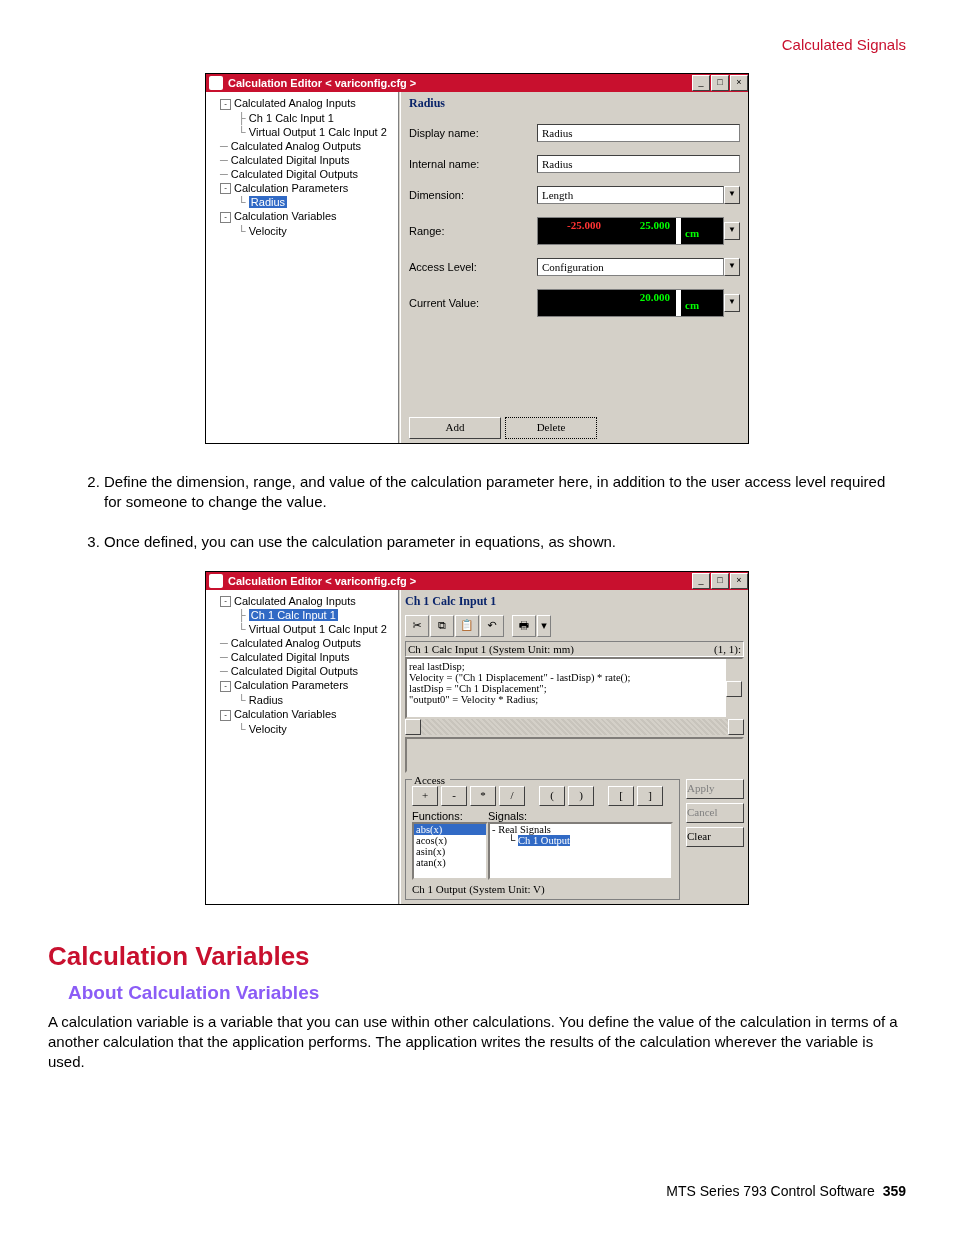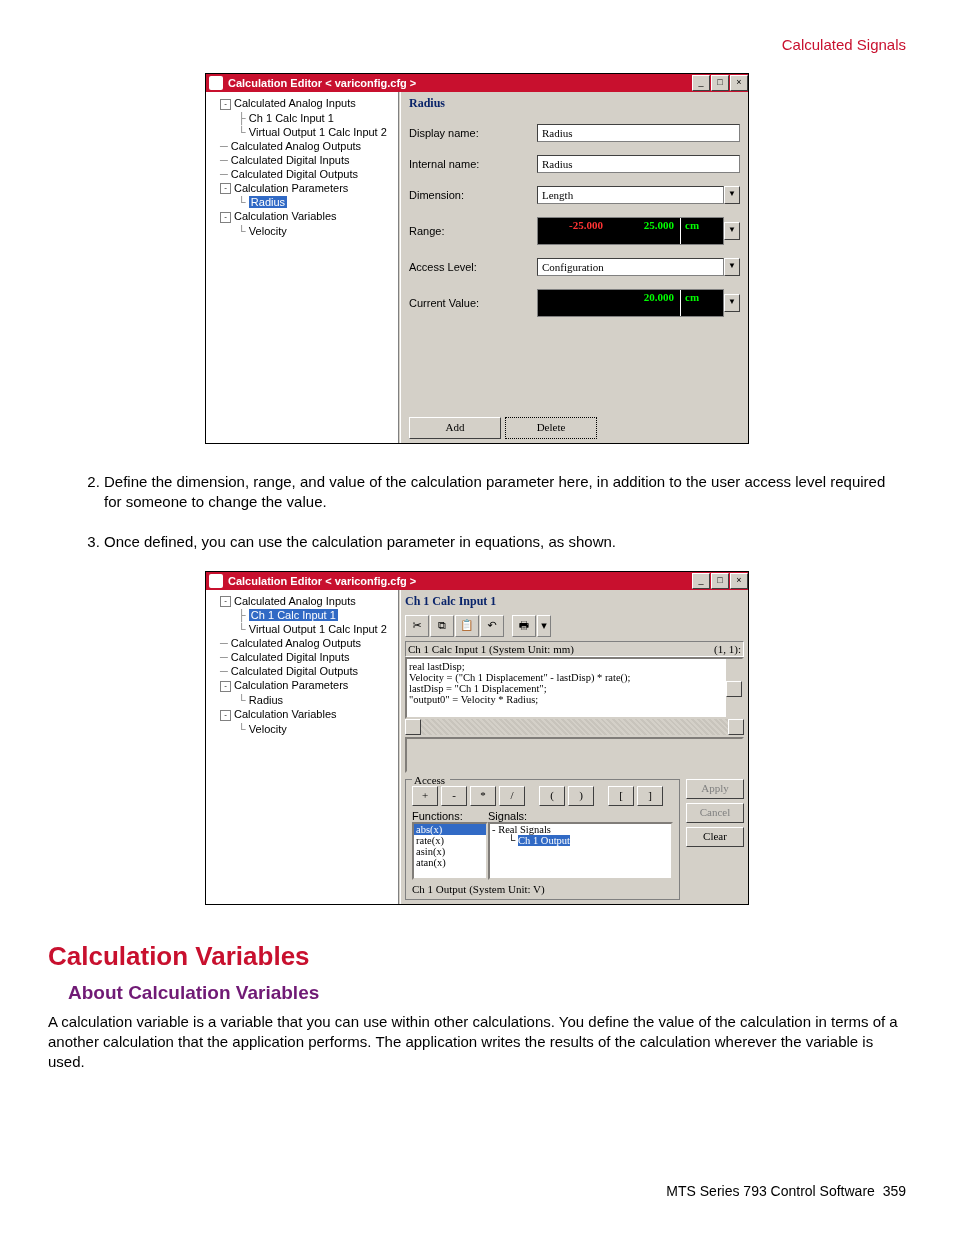--- a/index.html
+++ b/index.html
@@ -24,50 +24,50 @@
   .form h4{color:#0a246a;font:bold 12px Tahoma;margin:0 0 6px 0}
   .row{display:flex;align-items:center;margin:13px 0}
   .row .lbl{width:128px}
   .txt-input{flex:1;height:18px;border:1px solid #808080;border-top-color:#404040;border-left-color:#404040;background:#fff;padding:0 4px;font:11px Tahoma;box-sizing:border-box}
   .combo{display:flex;flex:1}
   .combo .txt-input{flex:1}
   .dd{width:16px;height:18px;background:#d4d0c8;border:1px solid #fff;border-right-color:#404040;border-bottom-color:#404040;font:8px Arial;text-align:center;line-height:14px;box-sizing:border-box}
   .lcd{flex:1;display:flex;background:#000;height:28px;border:1px solid #808080;box-sizing:border-box}
   .lcd .v{flex:1;color:#0f0;font:bold 11px Tahoma;text-align:right;padding:1px 6px}
   .lcd .neg{color:#f33}
-  .lcd .u{width:34px;color:#0f0;font:bold 11px Tahoma;border-left:1px solid #ffffff;padding:1px 4px}
+  .lcd .u{width:34px;color:#0f0;font:bold 11px Tahoma;border-left:5px solid #ffffff;padding:9px 4px}
   .btns{display:flex;gap:4px;justify-content:flex-start;margin-top:100px}
   .btn3d{width:90px;height:20px;background:#d4d0c8;border:1px solid #fff;border-right-color:#404040;border-bottom-color:#404040;font:11px Tahoma;text-align:center;line-height:18px}
   .tb{display:flex;gap:1px;margin:2px 0 4px 0}
   .tbb{width:22px;height:20px;background:#d4d0c8;border:1px solid #fff;border-right-color:#808080;border-bottom-color:#808080;text-align:center;font:11px Arial;line-height:18px}
   .status{font:11px Tahoma;padding:1px 2px;border:1px solid #808080;border-bottom-color:#fff;border-right-color:#fff;display:flex}
   .status .l{flex:1}.status .r{}
   .codebox{border:2px inset #d4d0c8;background:#fff;font:10.5px Tahoma;padding:2px;height:54px;overflow:hidden;white-space:pre;position:relative}
   .scroll-v{position:absolute;right:0;top:0;bottom:0;width:16px;background:#d4d0c8}
   .scroll-h{height:16px;background:#d4d0c8;display:flex}
   .scroll-btn{width:16px;height:16px;background:#d4d0c8;border:1px solid #fff;border-right-color:#404040;border-bottom-color:#404040;box-sizing:border-box}
   .outbox{height:32px;border:2px inset #d4d0c8;background:#d4d0c8;margin-top:2px;position:relative}
   .fs{border:1px solid #808080;padding:6px 6px 4px 6px;margin-top:6px}
   .fs-lbl{font:11px Tahoma;background:#d4d0c8;margin-top:-12px;width:34px;padding:0 2px}
   .ops{display:flex;gap:3px}
   .op{width:24px;height:18px;background:#d4d0c8;border:1px solid #fff;border-right-color:#404040;border-bottom-color:#404040;font:11px Tahoma;text-align:center;line-height:16px}
   .two-col{display:flex;margin-top:4px}
   .listbox{flex:1;background:#fff;border:2px inset #d4d0c8;font:10.5px Tahoma;height:54px;position:relative;overflow:hidden}
   .listbox .item{padding:0 2px}
   .listbox .isel{background:#316ac5;color:#fff}
   .side-btns{display:flex;flex-direction:column;gap:4px;margin-top:6px;margin-left:auto}
-  .side-btn{width:56px;height:18px;background:#d4d0c8;border:1px solid #fff;border-right-color:#404040;border-bottom-color:#404040;font:11px Tahoma;text-align:center;line-height:16px}
+  .side-btn{width:56px;height:18px;background:#d4d0c8;border:1px solid #fff;border-right-color:#404040;border-bottom-color:#404040;font:11px Tahoma;text-align:left;line-height:16px}
   .side-btn.dis{color:#808080}
   ol.body{font-size:15px;line-height:1.35;padding-left:56px}
   ol.body li{margin:19px 0}
   h1{color:#c8102e;font-size:26px;font-weight:bold;margin:36px 0 10px 0}
-  h2{color:#701a75;font-size:19px;font-weight:bold;margin:8px 0 8px 20px}
+  h2{color:#8b5cf6;font-size:19px;font-weight:bold;margin:8px 0 8px 20px}
   .para{font-size:15px;line-height:1.35;}
   .footer{text-align:right;font-size:14px;margin-top:110px}
-  .footer b{font-weight:normal}
+  .footer b{font-weight:bold}
 </style>
 </head>
 <body>
 
 <div class="page">
   <div class="hdr-right">Calculated Signals</div>
 
   <div class="win">
     <div class="win-title">
       <div class="icon"></div>
@@ -216,21 +216,21 @@
                 <div class="op">)</div>
                 <div style="width:8px"></div>
                 <div class="op">[</div>
                 <div class="op">]</div>
               </div>
               <div class="two-col">
                 <div style="flex:0 0 76px">
                   <div>Functions:</div>
                   <div class="listbox">
                     <div class="item isel">abs(x)</div>
-                    <div class="item">rate(x)</div>
+                    <div class="item">acos(x)</div>
                     <div class="item">asin(x)</div>
                     <div class="item">atan(x)</div>
                   </div>
                 </div>
                 <div style="flex:1">
                   <div>Signals:</div>
                   <div class="listbox">
                     <div class="item"><span class="box">-</span> <span>Real Signals</span></div>
                     <div class="item" style="padding-left:18px"><span class="line">└ </span><span class="isel">Ch 1 Output</span></div>
                   </div>

